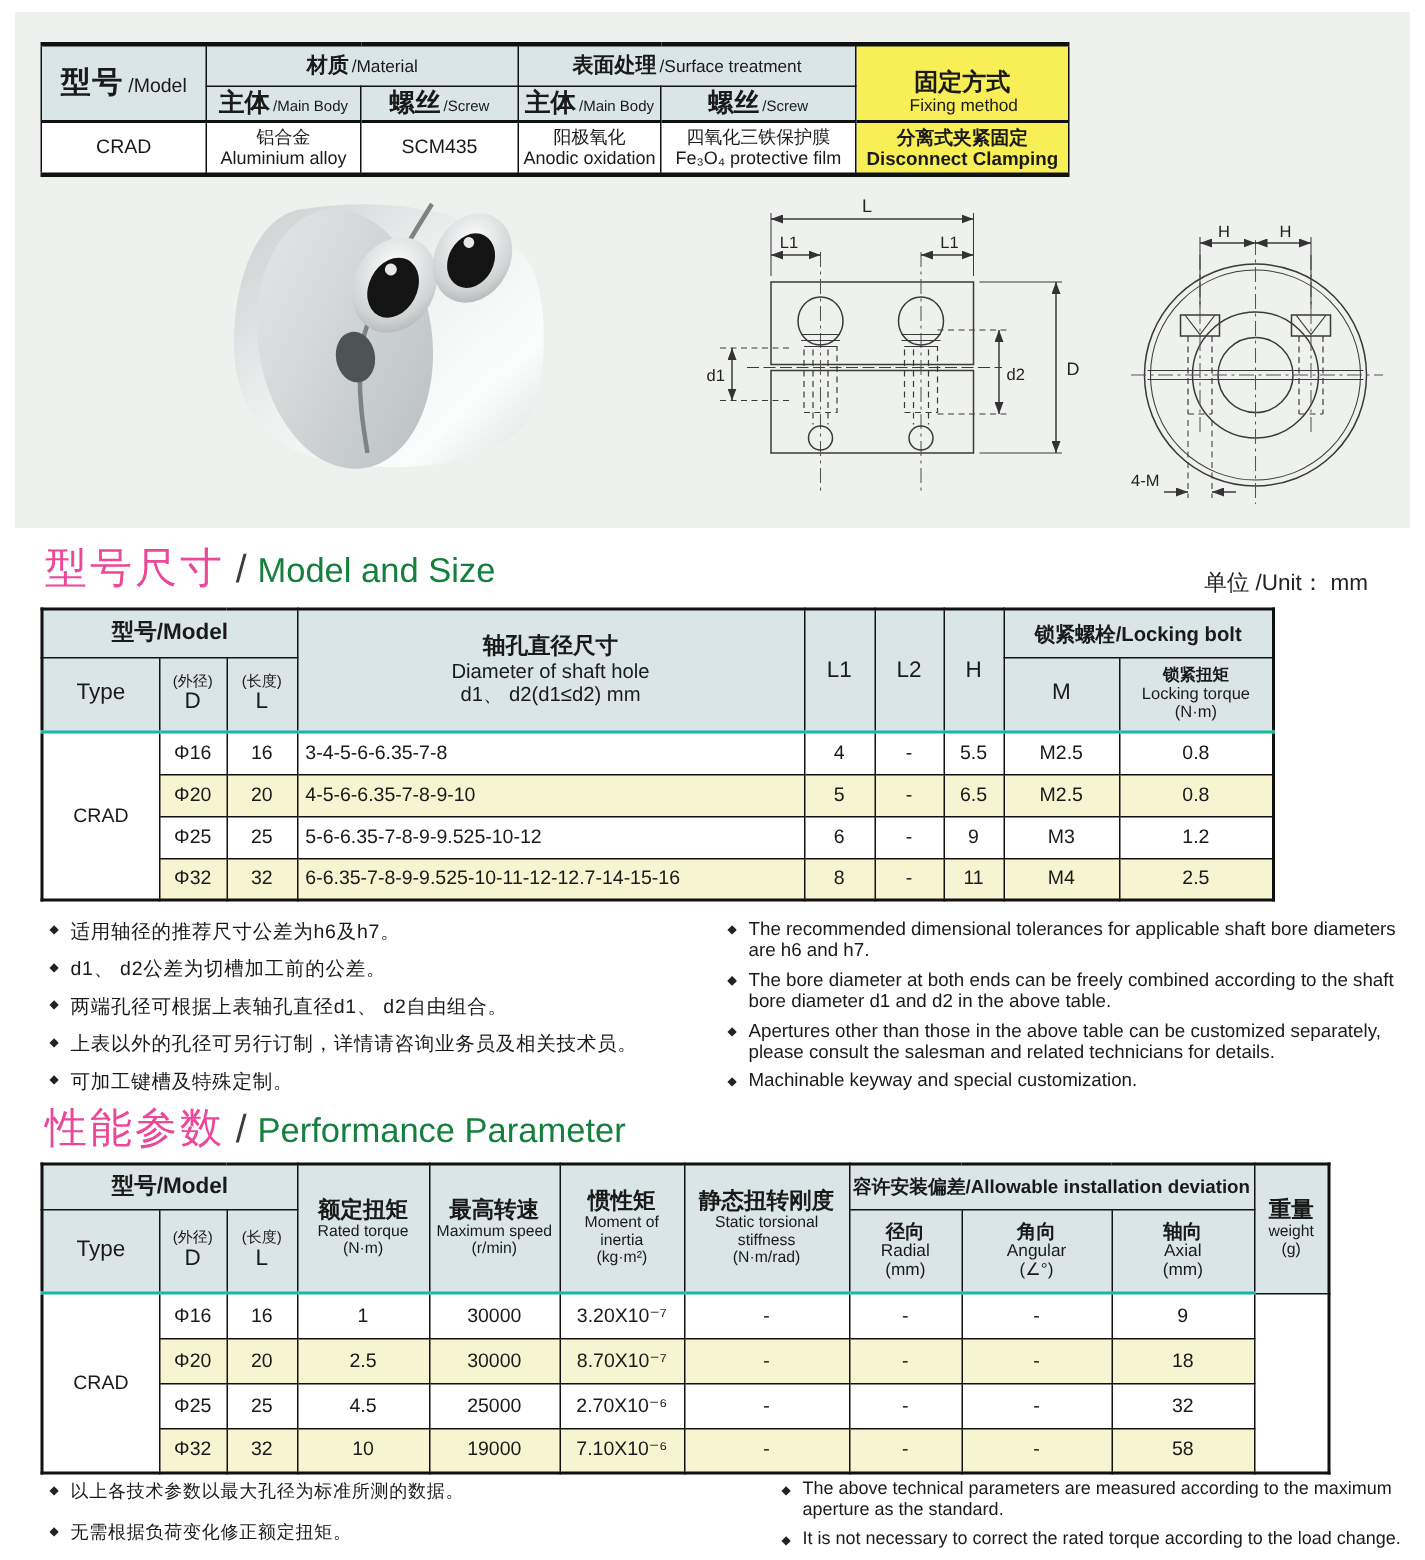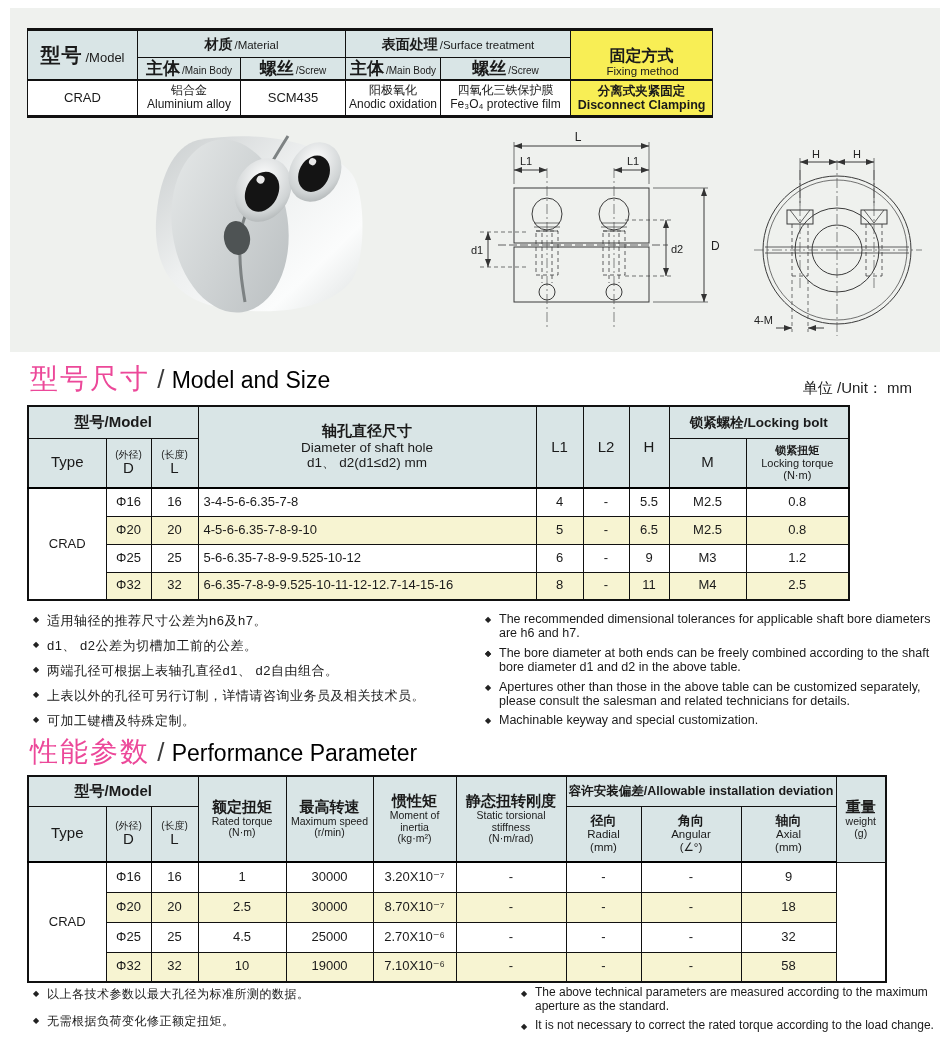--- a/index.html
+++ b/index.html
@@ -27,28 +27,28 @@
   .s-zh-lg{font-size:14px;font-weight:bold;margin-top:14px;}
   .s-en{font-size:11.5px;margin-left:2px;}
   .s-zh-sm{font-size:17px;font-weight:bold;margin-top:37px;}
   .s-en-xs{font-size:10px;margin-left:2px;}
   .cell-2l div{font-size:12px;}
   .fix-cell div{font-size:12.5px;font-weight:bold;}
   
   .section-head{height:40px;}
   .sh-zh{font-size:28px;color:#ec4899;letter-spacing:2px;}
   .sh-slash{font-size:26px;color:#3c3c3c;}
-  .sh-en{font-size:23px;color:#000000;}
+  .sh-en{font-size:23px;color:#15803d;}
   .unit{position:absolute;right:8px;bottom:2px;font-size:15px;color:#222;}
   
   .dim{background:#fff;border:2px solid #111;}
   .dim th{background:#d9e5e6;}
   .dim .rA{height:32px;} .dim .rB{height:50px;}
   .dim tbody tr{height:28px;}
-  .dim tbody tr:first-child td{border-top:2px solid #000000;}
+  .dim tbody tr:first-child td{border-top:2px solid #14b8a6;}
   .dim tbody td{font-size:13px;}
   .gh{font-size:15px;font-weight:bold;}
   .type-h{font-size:15px;margin-left:39px;}
   .small-note{font-size:10px;}
   .small-note.b{font-weight:bold;font-size:11px;}
   .big{font-size:15px;}
   .bh-zh{font-size:15px;font-weight:bold;}
   .bh-en{font-size:13.5px;}
   .bores{text-align:left;padding-left:5px;}
   .type-cell{font-size:13.5px;background:#fff;}

